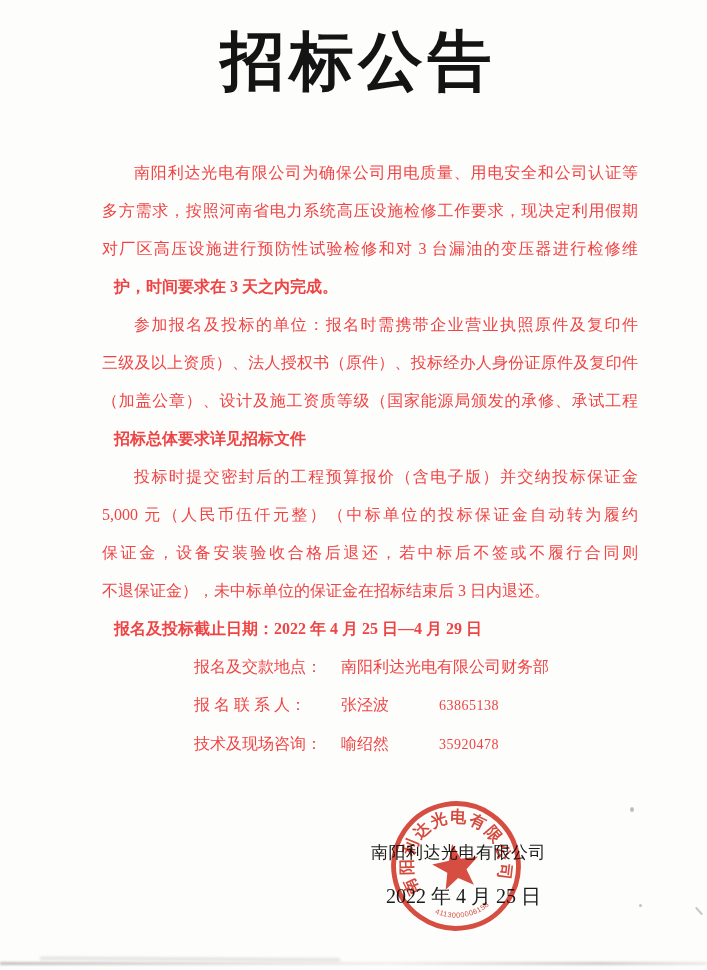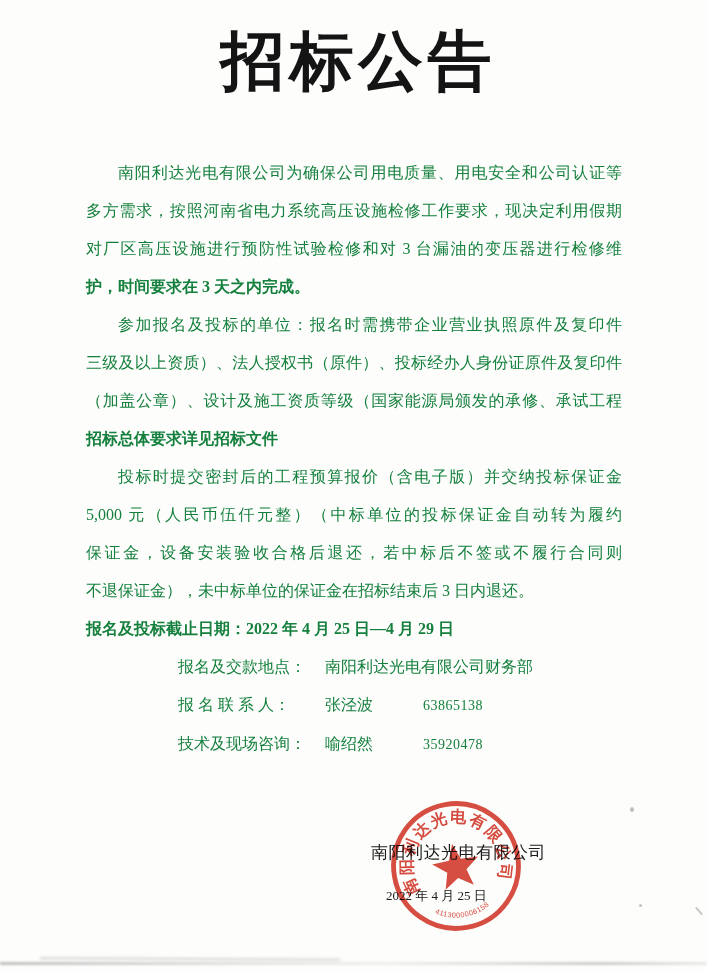--- a/index.html
+++ b/index.html
@@ -18,41 +18,41 @@
     text-align:center;
     font-size:64px;
     font-weight:600;
     letter-spacing:5px;
     padding-left:10px;
     box-sizing:border-box;
     color:#141414;
   }
   .bodycol{
     position:absolute;
-    left:86px;top:154px;
+    left:102px;top:154px;
     width:536px;
     font-size:16px;
     line-height:38px;
-    color:#15803d;
+    color:#ef4444;
   }
   .ln{width:536px;}
   .just{text-align:justify;text-align-last:justify;text-justify:distribute;}
   .indent{text-indent:2em;}
-  .b{font-weight:700;}
+  .b{font-weight:700;margin-left:12px;}
   .contact-row{padding-left:92px;}
   .clabel{display:inline-block;min-width:147px;}
   .cname{display:inline-block;width:98px;}
   .cphone{display:inline-block;font-size:14px;letter-spacing:.5px;}
   .sig-company{
     position:absolute;left:371px;top:839px;
     font-size:17px;line-height:28px;letter-spacing:.5px;
   }
   .sig-date{
     position:absolute;left:386px;top:882px;
-    font-size:13px;line-height:28px;
+    font-size:20px;line-height:28px;
   }
   .stamp{
     position:absolute;left:378px;top:788px;
     width:156px;height:156px;
     transform:rotate(-10deg);
     mix-blend-mode:multiply;
     opacity:.92;
   }
   
   .artifact{position:absolute;background:#8a8a8a;border-radius:50%;}

